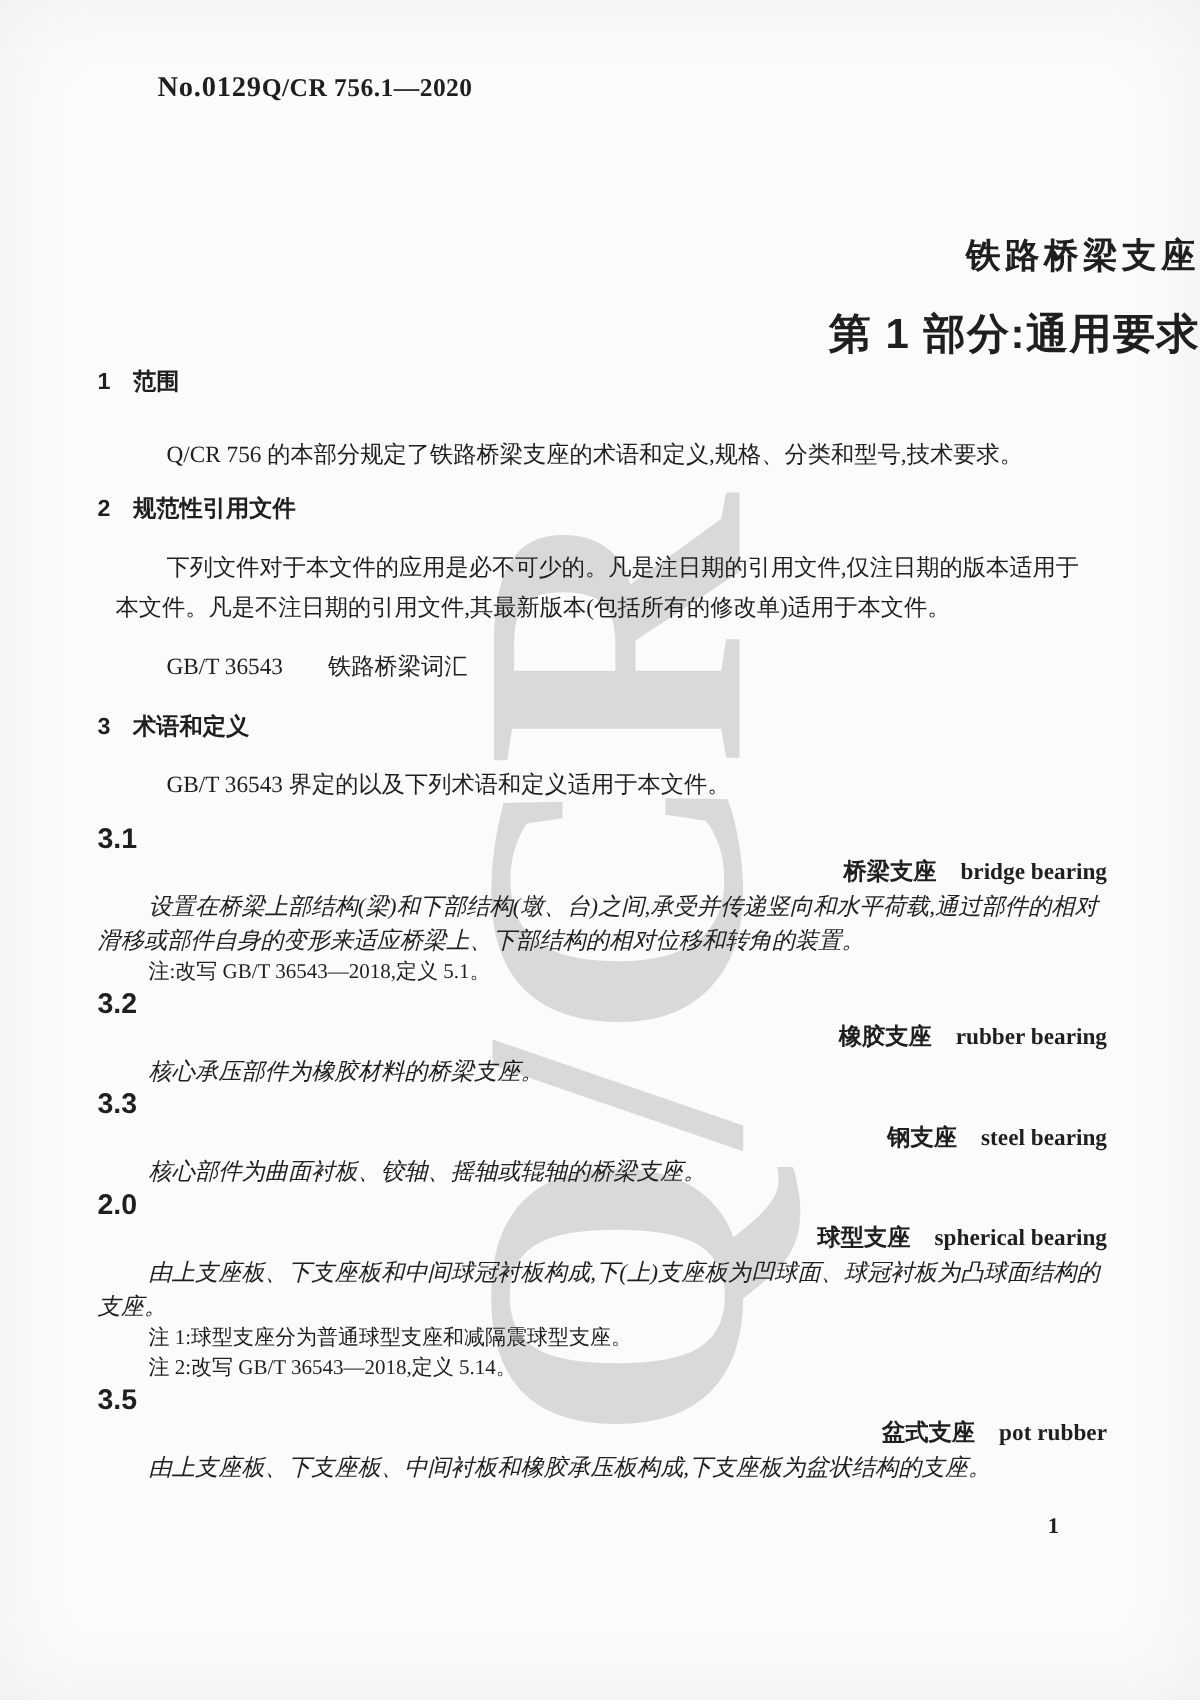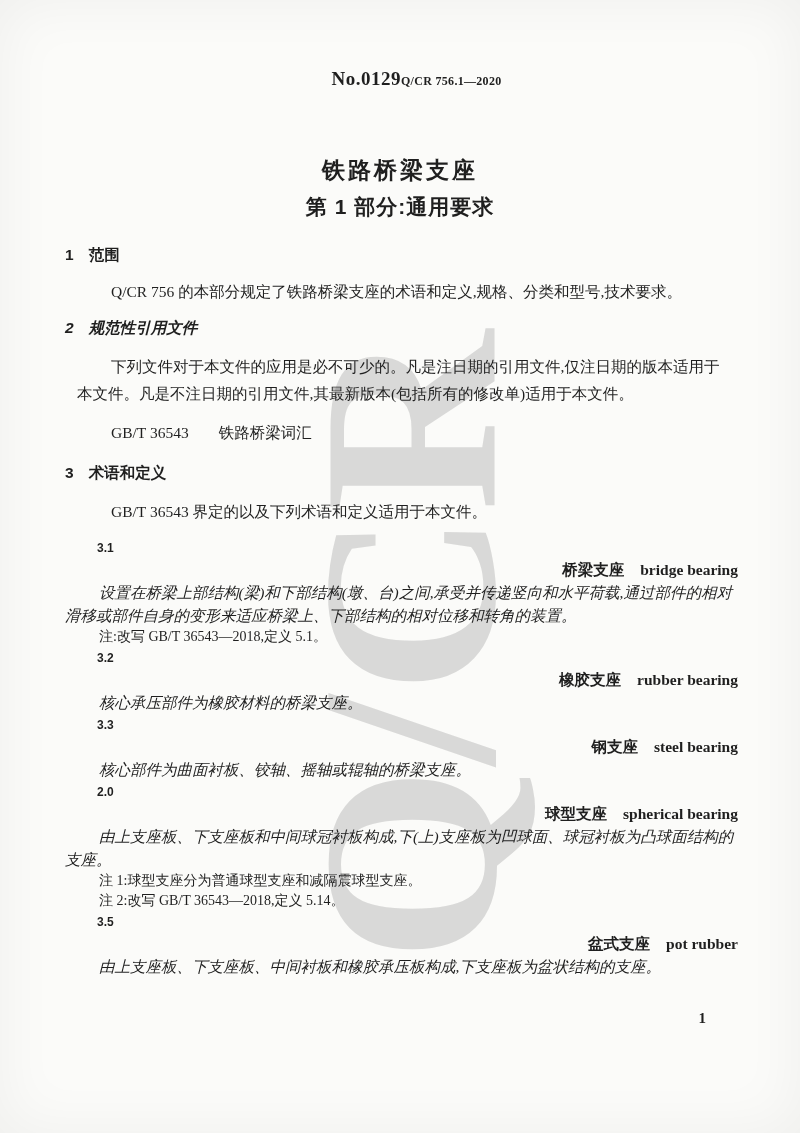--- a/index.html
+++ b/index.html
@@ -15,50 +15,50 @@
   }
   .watermark {
     position:absolute; top:645px; left:410px;
     transform: translate(-50%,-50%) rotate(-90deg);
     font-family:"Liberation Serif","DejaVu Serif",serif;
     font-weight:bold; font-size:250px; line-height:1;
     color:rgba(168,168,168,0.40); white-space:nowrap;
     letter-spacing:2px; z-index:0; pointer-events:none;
   }
   .header {
-    position:absolute; top:68px; left:105px; right:72px; z-index:2;
-    display:flex; justify-content:center; align-items:baseline;
+    position:absolute; top:48px; left:105px; right:72px; z-index:2;
+    display:flex; justify-content:flex-start; align-items:baseline;
   }
   .doc-no { font-weight:bold; font-size:19px; letter-spacing:0.5px; }
-  .std-code { font-weight:bold; font-size:12px; letter-spacing:0.3px; }
+  .std-code { font-weight:bold; font-size:17px; letter-spacing:0.3px; }
   .title-block {
     position:absolute; top:155px; left:0; width:800px; z-index:2;
-    text-align:center; font-weight:bold;
+    text-align:right; font-weight:bold;
   }
   .title-l1 { font-family:"Liberation Sans","DejaVu Sans",sans-serif; font-size:23px; letter-spacing:3px; }
-  .title-l2 { font-family:"Liberation Sans","DejaVu Sans",sans-serif; font-size:21px; letter-spacing:1px; margin-top:7px; }
+  .title-l2 { font-family:"Liberation Sans","DejaVu Sans",sans-serif; font-size:28px; letter-spacing:1px; margin-top:18px; }
   .content {
     position:absolute; top:244px; left:65px; width:673px; z-index:2;
     font-size:15.5px;
   }
   .sec-heading {
     font-family:"Liberation Sans","DejaVu Sans",sans-serif;
     font-weight:bold; font-size:15.5px; margin:0; line-height:22px;
   }
   .sec-heading .sec-title { margin-left:15px; }
-  .h1 { margin-bottom:12px; }
-  .h2 { margin-bottom:14px;font-style:italic; }
+  .h1 { margin-bottom:24px; }
+  .h2 { margin-bottom:14px; }
   .h3 { margin-top:16px; margin-bottom:14px; }
   p.body { margin:12px; line-height:27px; text-indent:34px; }
   .ref-title { margin-left:30px; }
   .terms { margin-top:6px; }
   .term { margin:0; }
   .t-num {
     font-family:"Liberation Sans","DejaVu Sans",sans-serif;
-    font-weight:bold; font-size:12px; line-height:22px;margin-left:32px;
+    font-weight:bold; font-size:19px; line-height:22px;
   }
   .t-head { line-height:22px; padding-left:34px; font-weight:bold;text-align:right; }
   .t-zh { font-family:"Liberation Sans","DejaVu Sans",sans-serif; }
   .t-en { font-family:"Liberation Serif","DejaVu Serif",serif; margin-left:16px; }
   .t-def { margin:0; line-height:23px; text-indent:34px;font-style:italic; }
   .t-note { font-size:14px; line-height:20px; padding-left:34px; }
   .footer-pagenum {
     position:absolute; top:1010px; right:94px; z-index:2;
     font-size:15px; font-weight:bold;
   }

